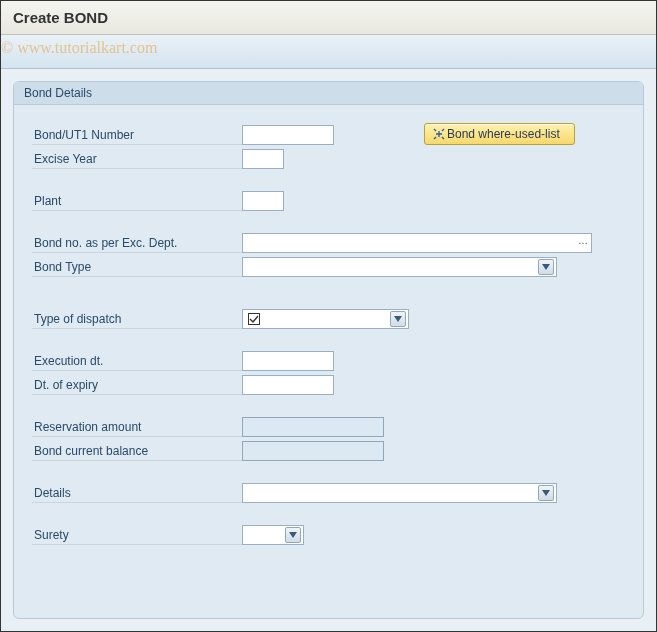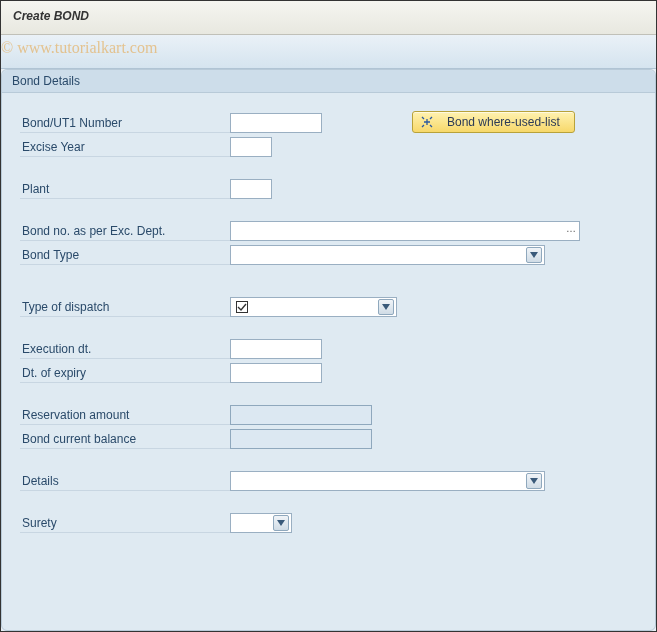--- a/index.html
+++ b/index.html
@@ -12,32 +12,32 @@
       position: relative;
       border: 1px solid #333;
     }
     .header-bar {
       background: linear-gradient(to bottom, #f5f5f0 0%, #e8e8e0 100%);
       border-bottom: 1px solid #c0c0b8;
       padding: 8px 12px;
       height: 34px;
     }
     .header-title {
-      font-size: 12px;
+      font-size: 15px;
       font-weight: bold;
-      font-style: italic;
       color: #333;
     }
     .toolbar-strip {
       background: linear-gradient(to bottom, #eaf1f7 0%, #d5e4ef 100%);
       height: 34px;
       border-bottom: 1px solid #b0c4d4;
     }
     .content-area {
       background: #e8eff5;
+      padding: 12px;
       height: calc(100% - 68px);
     }
     .groupbox {
       background: #dfeaf2;
       border: 1px solid #b8cad8;
       border-radius: 6px;
       padding: 0;
       height: 100%;
       position: relative;
     }
@@ -132,21 +132,21 @@
       height: 22px;
       background: linear-gradient(to bottom, #fff2b0 0%, #f7d86a 100%);
       border: 1px solid #b8a23a;
       border-radius: 3px;
       display: inline-flex;
       align-items: center;
       padding: 0 14px 0 6px;
       cursor: pointer;
       color: #2b3a55;
       font-size: 12px;
-      gap: 12px;
+      gap: 0;
       box-shadow: inset 0 1px 0 rgba(255,255,255,0.6);
     }
     .where-used-btn .icon {
       width: 16px;
       height: 16px;
       display: flex;
       align-items: center;
       justify-content: center;
     }
     .watermark {

